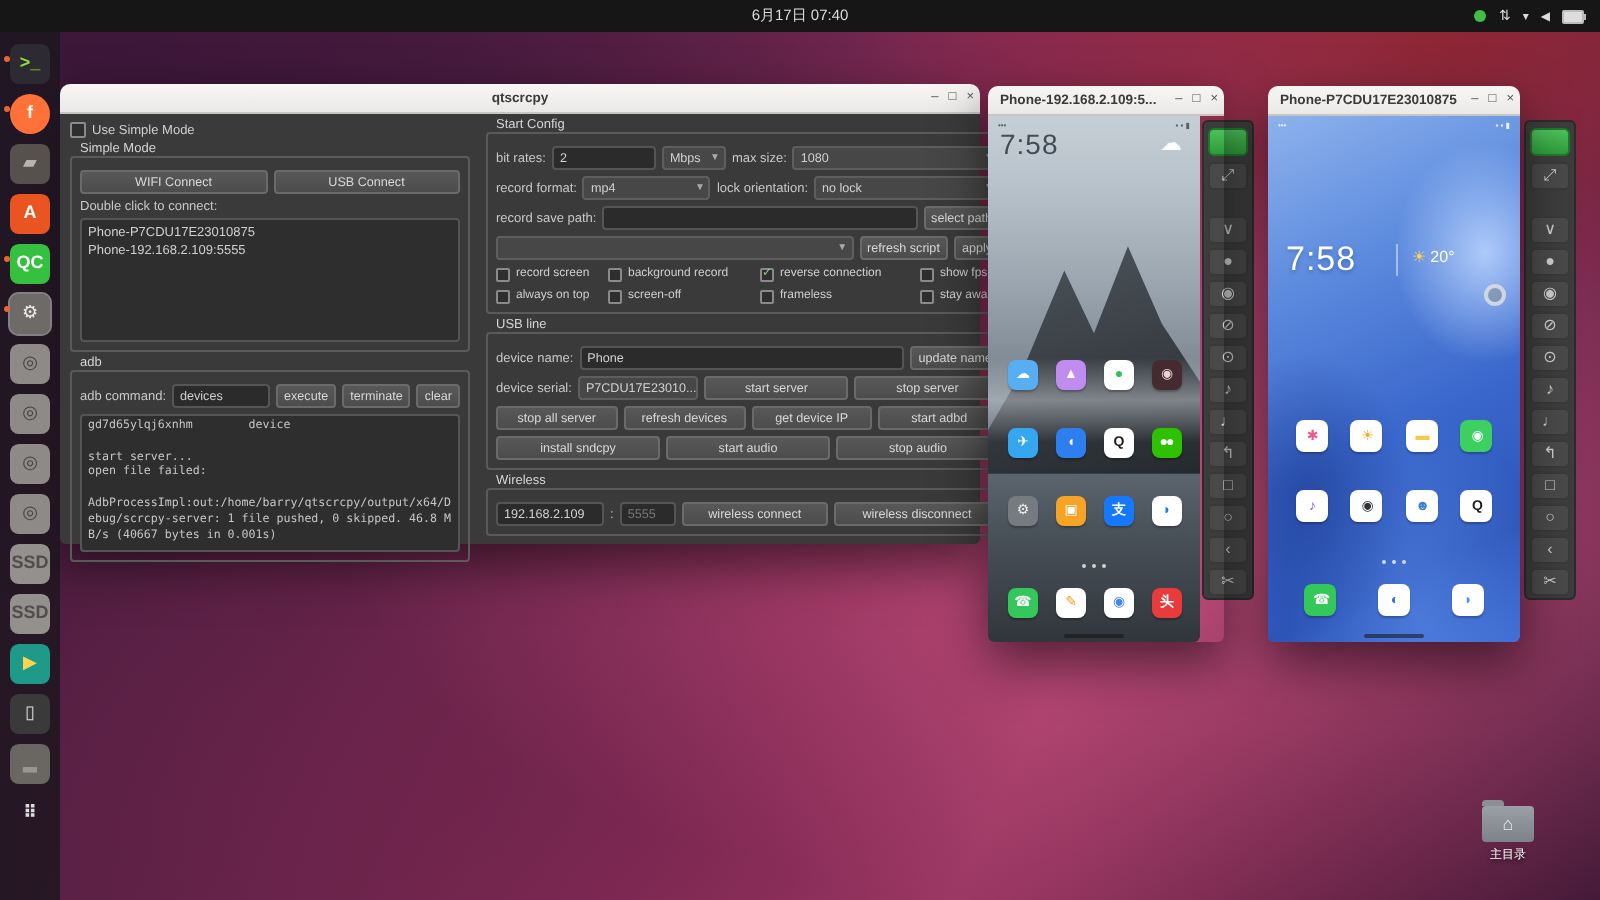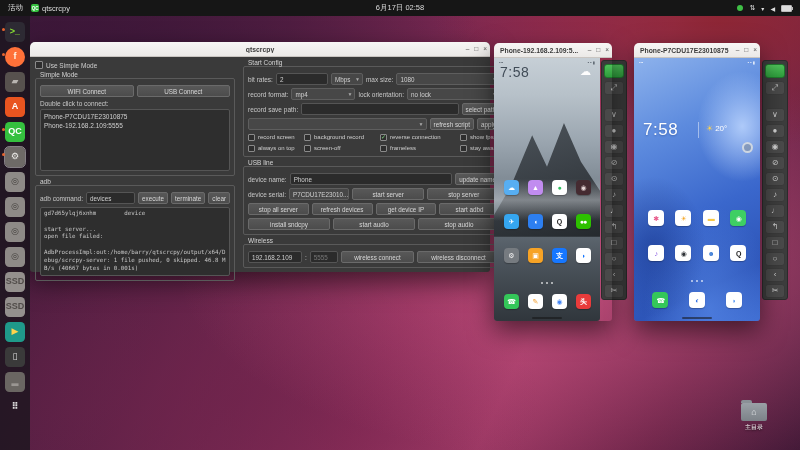--- a/index.html
+++ b/index.html
@@ -119,28 +119,21 @@
   #homeicon .folder:before{content:"";position:absolute;left:0;top:-3px;width:11px;height:3px;
     background:#8a9096;border-radius:2px 2px 0 0;}
   #homeicon .hlabel{font-size:6px;color:#fff;text-shadow:0 1px 2px rgba(0,0,0,.8);margin-top:2px;}
 </style>
 </head>
 <body>
 
 <div id="desktop">
 
   <div id="topbar">
-    <div class="left">
-      <span>活动</span>
-      <span class="appbadge">
-        <span class="mini">QC</span>
-        <span>qtscrcpy</span>
-      </span>
-    </div>
-    <div class="center">6月17日 02:58</div>
+    <div class="center">6月17日 07:40</div>
     <div class="right">
       <span class="gdot"></span>
       <span style="font-size:7px;">⇅</span>
       <span style="font-size:6px;">▾</span>
       <span style="font-size:6px;">◀</span>
       <span class="batt"></span>
     </div>
   </div>
 
   <div id="dock">

